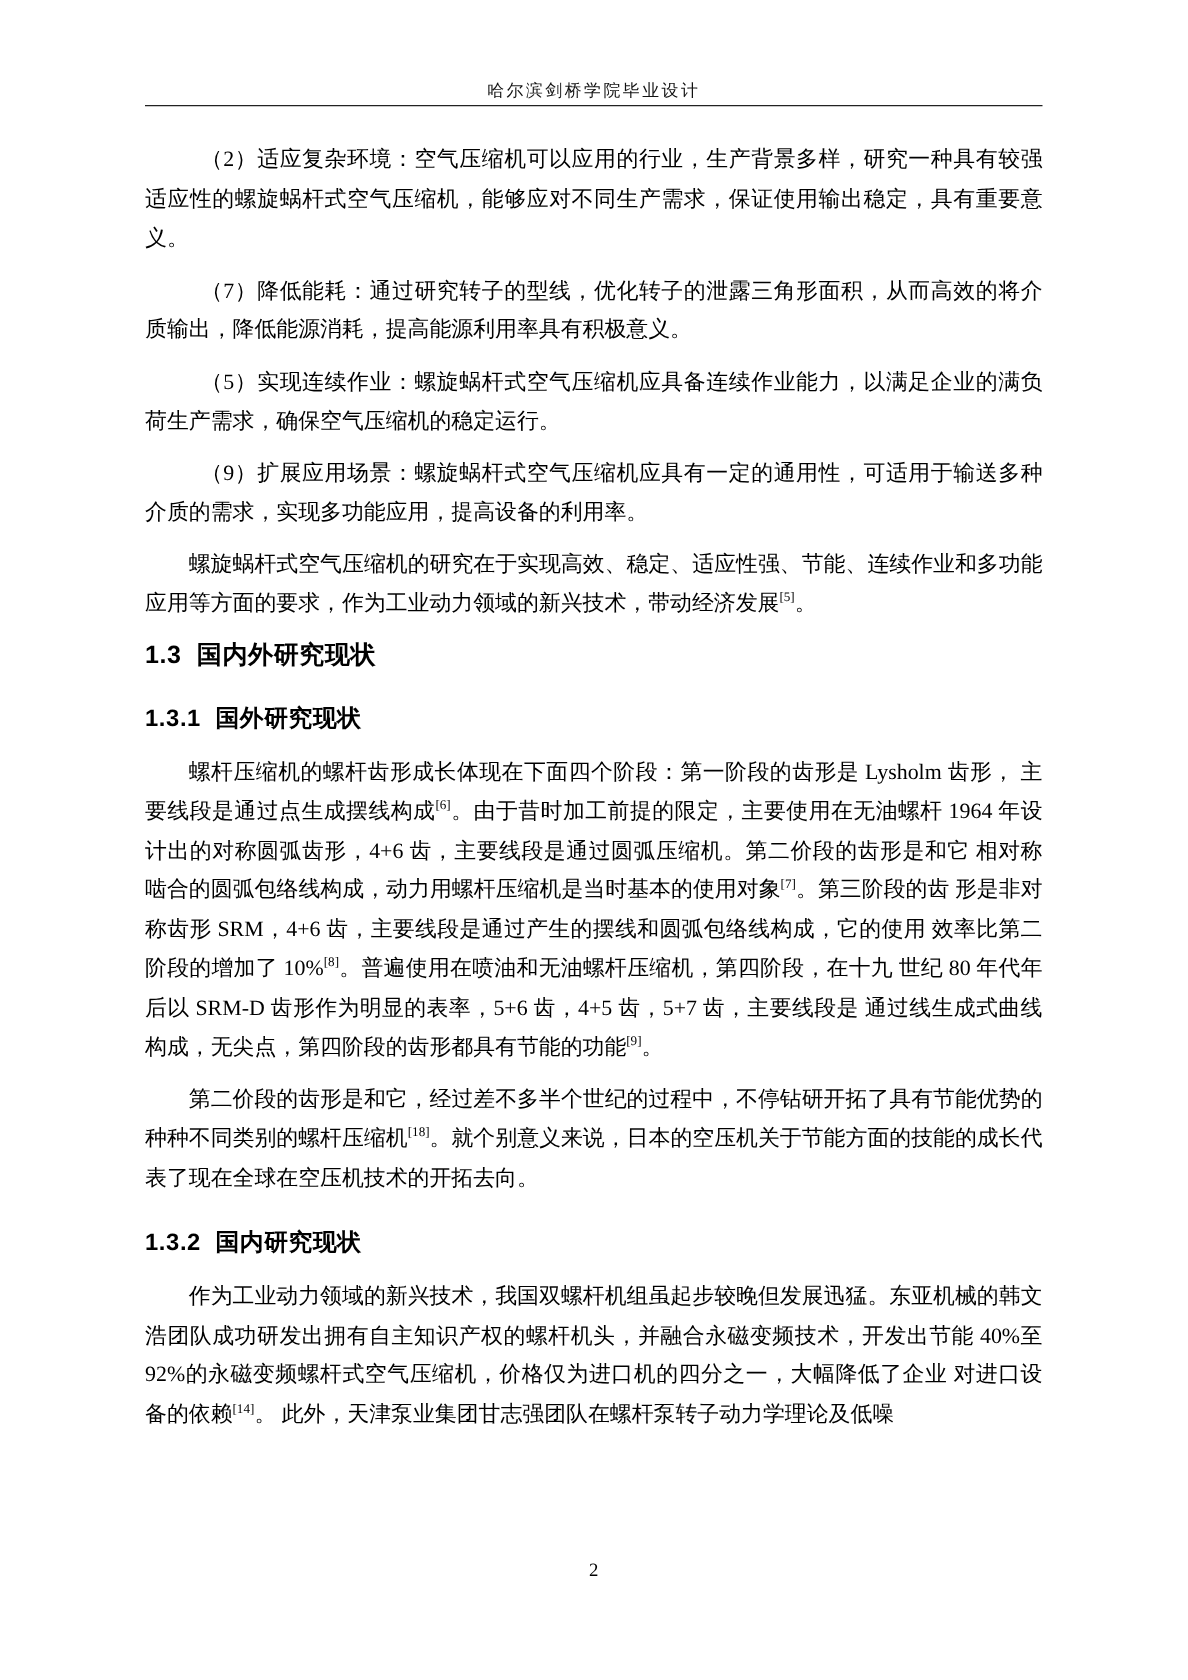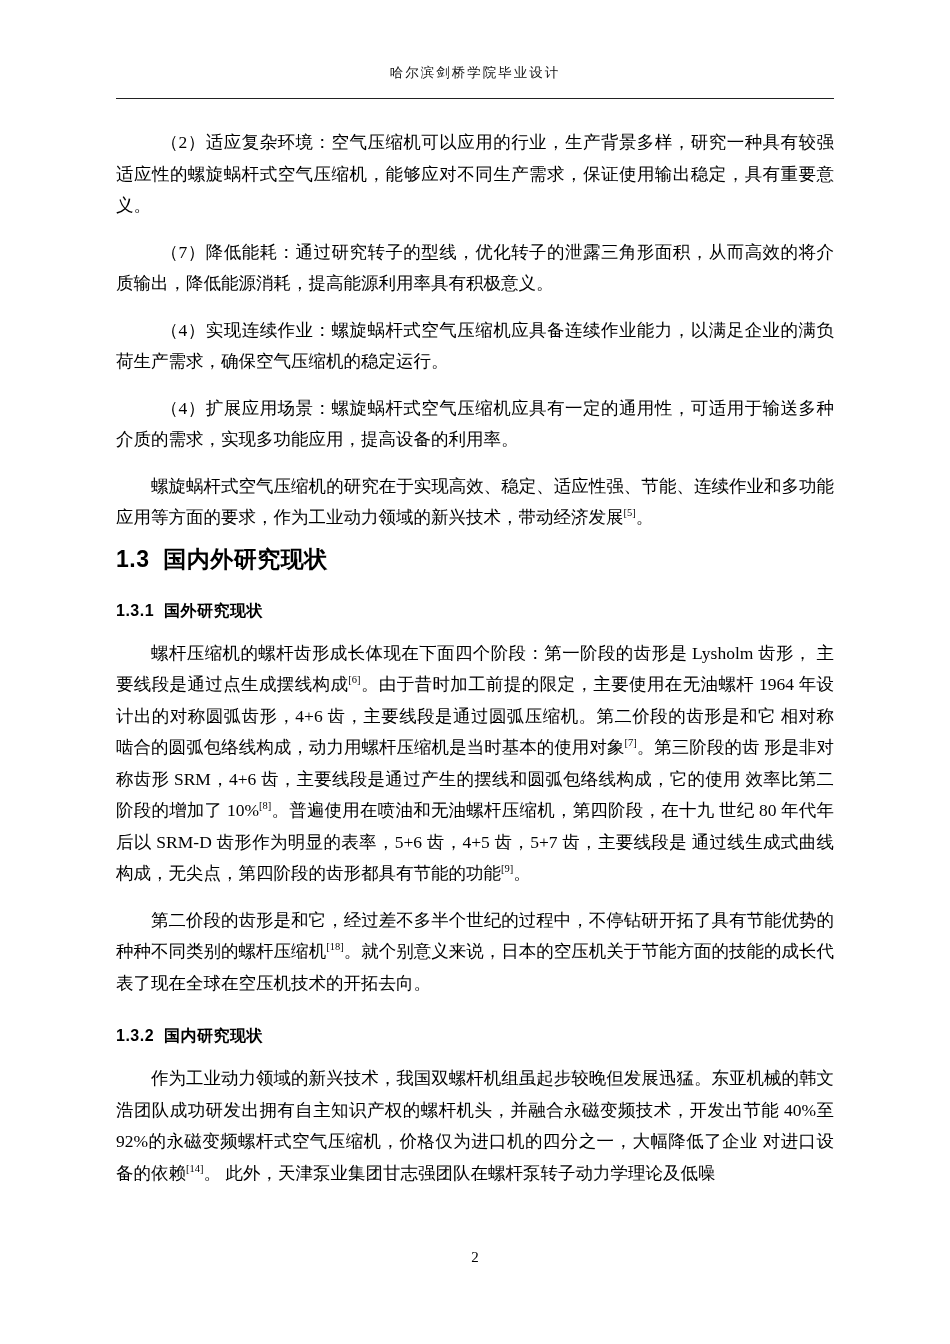--- a/index.html
+++ b/index.html
@@ -18,56 +18,56 @@
   }
   .page-header {
     position: absolute;
     top: 64px;
     left: 116px;
     width: 718px;
     text-align: center;
     font-size: 13.5px;
     letter-spacing: 2px;
     color: #111111;
-    padding-bottom: 16px;
+    padding-bottom: 2px;
     border-bottom: 1px solid #222222;
   }
   .content {
     position: absolute;
     top: 112px;
     left: 116px;
     width: 718px;
   }
   .para {
-    margin: 15px 0 10px 0;
+    margin: 0 0 10px 0;
     font-size: 17.5px;
     line-height: 31.5px;
     text-align: justify;
     text-indent: 2em;
   }
   .para.indent-num {
     text-indent: 2.55em;
   }
   sup {
     font-size: 0.6em;
     vertical-align: super;
     line-height: 0;
   }
   h2.h-sec {
     font-family: "Liberation Sans", "DejaVu Sans", sans-serif;
     font-weight: 700;
-    font-size: 23px;
+    font-size: 20px;
     line-height: 30px;
     margin: 2px 0 16px 0;
     letter-spacing: 0.5px;
   }
   h3.h-sub {
     font-family: "Liberation Sans", "DejaVu Sans", sans-serif;
     font-weight: 700;
-    font-size: 16px;
+    font-size: 19px;
     line-height: 25px;
     margin: 24px 0 14px 0;
     letter-spacing: 0.5px;
   }
   .page-footer {
     position: absolute;
     bottom: 78px;
     left: 0;
     width: 100%;
     text-align: center;
@@ -80,22 +80,22 @@
 <div class="page">
 
   <header class="page-header">
     <span>哈尔滨剑桥学院毕业设计</span>
   </header>
 
   <main class="content">
 
     <p class="para indent-num"><span>（2）适应复杂环境：空气压缩机可以应用的行业，生产背景多样，研究一种具有较强适应性的螺旋蜗杆式空气压缩机，能够应对不同生产需求，保证使用输出稳定，具有重要意义。</span></p>
     <p class="para indent-num"><span>（7）降低能耗：通过研究转子的型线，优化转子的泄露三角形面积，从而高效的将介质输出，降低能源消耗，提高能源利用率具有积极意义。</span></p>
-    <p class="para indent-num"><span>（4）实现连续作业：螺旋蜗杆式空气压缩机应具备连续作业能力，以满足企业的满负荷生产需求，确保空气压缩机的稳定运行。</span></p>
-    <p class="para indent-num"><span>（4）扩展应用场景：螺旋蜗杆式空气压缩机应具有一定的通用性，可适用于输送多种介质的需求，实现多功能应用，提高设备的利用率。</span></p>
+    <p class="para indent-num"><span>（5）实现连续作业：螺旋蜗杆式空气压缩机应具备连续作业能力，以满足企业的满负荷生产需求，确保空气压缩机的稳定运行。</span></p>
+    <p class="para indent-num"><span>（9）扩展应用场景：螺旋蜗杆式空气压缩机应具有一定的通用性，可适用于输送多种介质的需求，实现多功能应用，提高设备的利用率。</span></p>
     <p class="para"><span>螺旋蜗杆式空气压缩机的研究在于实现高效、稳定、适应性强、节能、连续作业和多功能应用等方面的要求，作为工业动力领域的新兴技术，带动经济发展</span><sup>[5]</sup><span>。</span></p>
 
     <h2 class="h-sec">1.3&nbsp; 国内外研究现状</h2>
 
     <h3 class="h-sub">1.3.1&nbsp; 国外研究现状</h3>
     <p class="para"><span>螺杆压缩机的螺杆齿形成长体现在下面四个阶段：第一阶段的齿形是 Lysholm 齿形， 主要线段是通过点生成摆线构成</span><sup>[6]</sup><span>。由于昔时加工前提的限定，主要使用在无油螺杆 1964 年设计出的对称圆弧齿形，4+6 齿，主要线段是通过圆弧压缩机。第二价段的齿形是和它 相对称啮合的圆弧包络线构成，动力用螺杆压缩机是当时基本的使用对象</span><sup>[7]</sup><span>。第三阶段的齿 形是非对称齿形 SRM，4+6 齿，主要线段是通过产生的摆线和圆弧包络线构成，它的使用 效率比第二阶段的增加了 10%</span><sup>[8]</sup><span>。普遍使用在喷油和无油螺杆压缩机，第四阶段，在十九 世纪 80 年代年后以 SRM-D 齿形作为明显的表率，5+6 齿，4+5 齿，5+7 齿，主要线段是 通过线生成式曲线构成，无尖点，第四阶段的齿形都具有节能的功能</span><sup>[9]</sup><span>。</span></p>
     <p class="para"><span>第二价段的齿形是和它，经过差不多半个世纪的过程中，不停钻研开拓了具有节能优势的种种不同类别的螺杆压缩机</span><sup>[18]</sup><span>。就个别意义来说，日本的空压机关于节能方面的技能的成长代表了现在全球在空压机技术的开拓去向。</span></p>
 
     <h3 class="h-sub">1.3.2&nbsp; 国内研究现状</h3>
     <p class="para"><span>作为工业动力领域的新兴技术，我国双螺杆机组虽起步较晚但发展迅猛。东亚机械的韩文浩团队成功研发出拥有自主知识产权的螺杆机头，并融合永磁变频技术，开发出节能 40%至 92%的永磁变频螺杆式空气压缩机，价格仅为进口机的四分之一，大幅降低了企业 对进口设备的依赖</span><sup>[14]</sup><span>。 此外，天津泵业集团甘志强团队在螺杆泵转子动力学理论及低噪</span></p>

